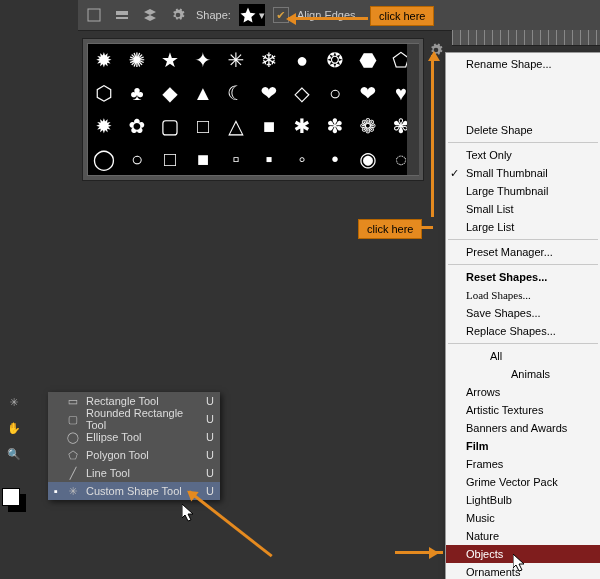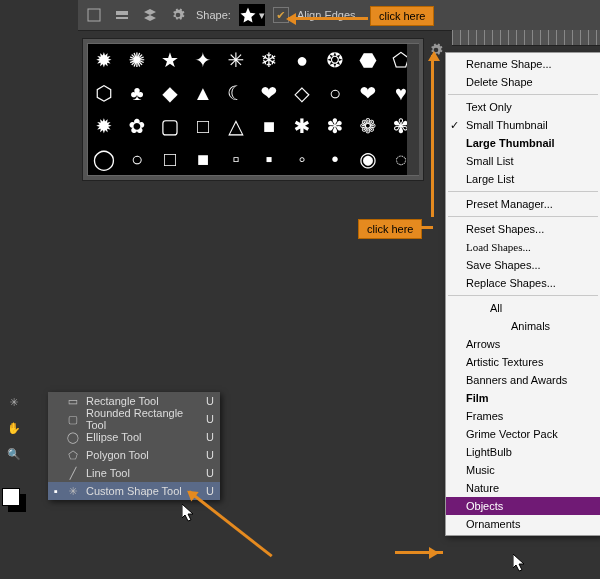--- a/index.html
+++ b/index.html
@@ -21,21 +21,21 @@
 .sw{position:absolute;width:16px;height:16px;border:1px solid #000}
 .tool-menu{position:absolute;left:48px;top:392px;width:172px;background:#535353;box-shadow:2px 2px 6px rgba(0,0,0,.6)}
 .tool-item{display:flex;align-items:center;height:18px;padding:0 6px;gap:6px;color:#ddd}
 .tool-item.sel{background:#5a6a88}
 .tool-icon{width:14px;display:flex;justify-content:center;color:#bbb}
 .tool-name{flex:1}
 .tool-key{color:#ddd}
 .cursor{position:absolute;pointer-events:none}
 .ctx-menu{position:absolute;left:445px;top:52px;width:154px;background:#f4f4f4;border:1px solid #9a9a9a;box-shadow:2px 2px 6px rgba(0,0,0,.5);color:#000;padding:2px 0}
 .ctx-item{height:18px;display:flex;align-items:center;padding:0 6px 0 20px;white-space:nowrap}
-.ctx-item.hl{background:#701a75;color:#fff}
+.ctx-item.hl{background:#7f1d1d;color:#fff}
 .ctx-sep{height:1px;background:#c8c8c8;margin:3px 2px}
 .ctx-check{position:absolute;left:4px}
 .arrow{position:absolute;border-top:3px solid #e58a1f;pointer-events:none}
 .arrow::after{content:"";position:absolute;right:-2px;top:-7px;border:6px solid transparent;border-left:10px solid #e58a1f}
 .arrow.left::after{left:-2px;right:auto;border-left:none;border-right:10px solid #e58a1f}
 .v-arrow{position:absolute;border-left:3px solid #e58a1f}
 .v-arrow::after{content:"";position:absolute;top:-10px;left:-6px;border:6px solid transparent;border-bottom:10px solid #e58a1f}
 </style>
 </head>
 <body>
@@ -175,46 +175,46 @@
       <span class="tool-icon">✳</span>
       <span class="tool-name">Custom Shape Tool</span>
       <span class="tool-key">U</span>
     </div>
   </div>
 
 <div class="ctx-menu" id="ctx-menu">
     <div class="ctx-item" style="position: relative;">
       <span>Rename Shape...</span>
     </div>
-    <div class="ctx-item" style="position: relative;">
+    <div class="ctx-item" style="position: relative; margin-top: 48px;">
       <span>Delete Shape</span>
     </div>
     <div class="ctx-sep"></div>
     <div class="ctx-item" style="position: relative;">
       <span>Text Only</span>
     </div>
     <div class="ctx-item" style="position: relative;">
       <span class="ctx-check">✓</span>
       <span>Small Thumbnail</span>
     </div>
+    <div class="ctx-item" style="position: relative;">
+      <span>Large Thumbnail</span>
+    </div>
+    <div class="ctx-item" style="position: relative;">
+      <span>Small List</span>
+    </div>
+    <div class="ctx-item" style="position: relative;">
+      <span>Large List</span>
+    </div>
+    <div class="ctx-sep"></div>
+    <div class="ctx-item" style="position: relative;">
+      <span>Preset Manager...</span>
+    </div>
+    <div class="ctx-sep"></div>
     <div class="ctx-item" style="position: relative; font-weight: bold;">
-      <span>Large Thumbnail</span>
-    </div>
-    <div class="ctx-item" style="position: relative;">
-      <span>Small List</span>
-    </div>
-    <div class="ctx-item" style="position: relative;">
-      <span>Large List</span>
-    </div>
-    <div class="ctx-sep"></div>
-    <div class="ctx-item" style="position: relative;">
-      <span>Preset Manager...</span>
-    </div>
-    <div class="ctx-sep"></div>
-    <div class="ctx-item" style="position: relative;">
       <span>Reset Shapes...</span>
     </div>
     <div class="ctx-item" style="position: relative; font-family: Liberation Serif, serif;">
       <span>Load Shapes...</span>
     </div>
     <div class="ctx-item" style="position: relative;">
       <span>Save Shapes...</span>
     </div>
     <div class="ctx-item" style="position: relative;">
       <span>Replace Shapes...</span>

